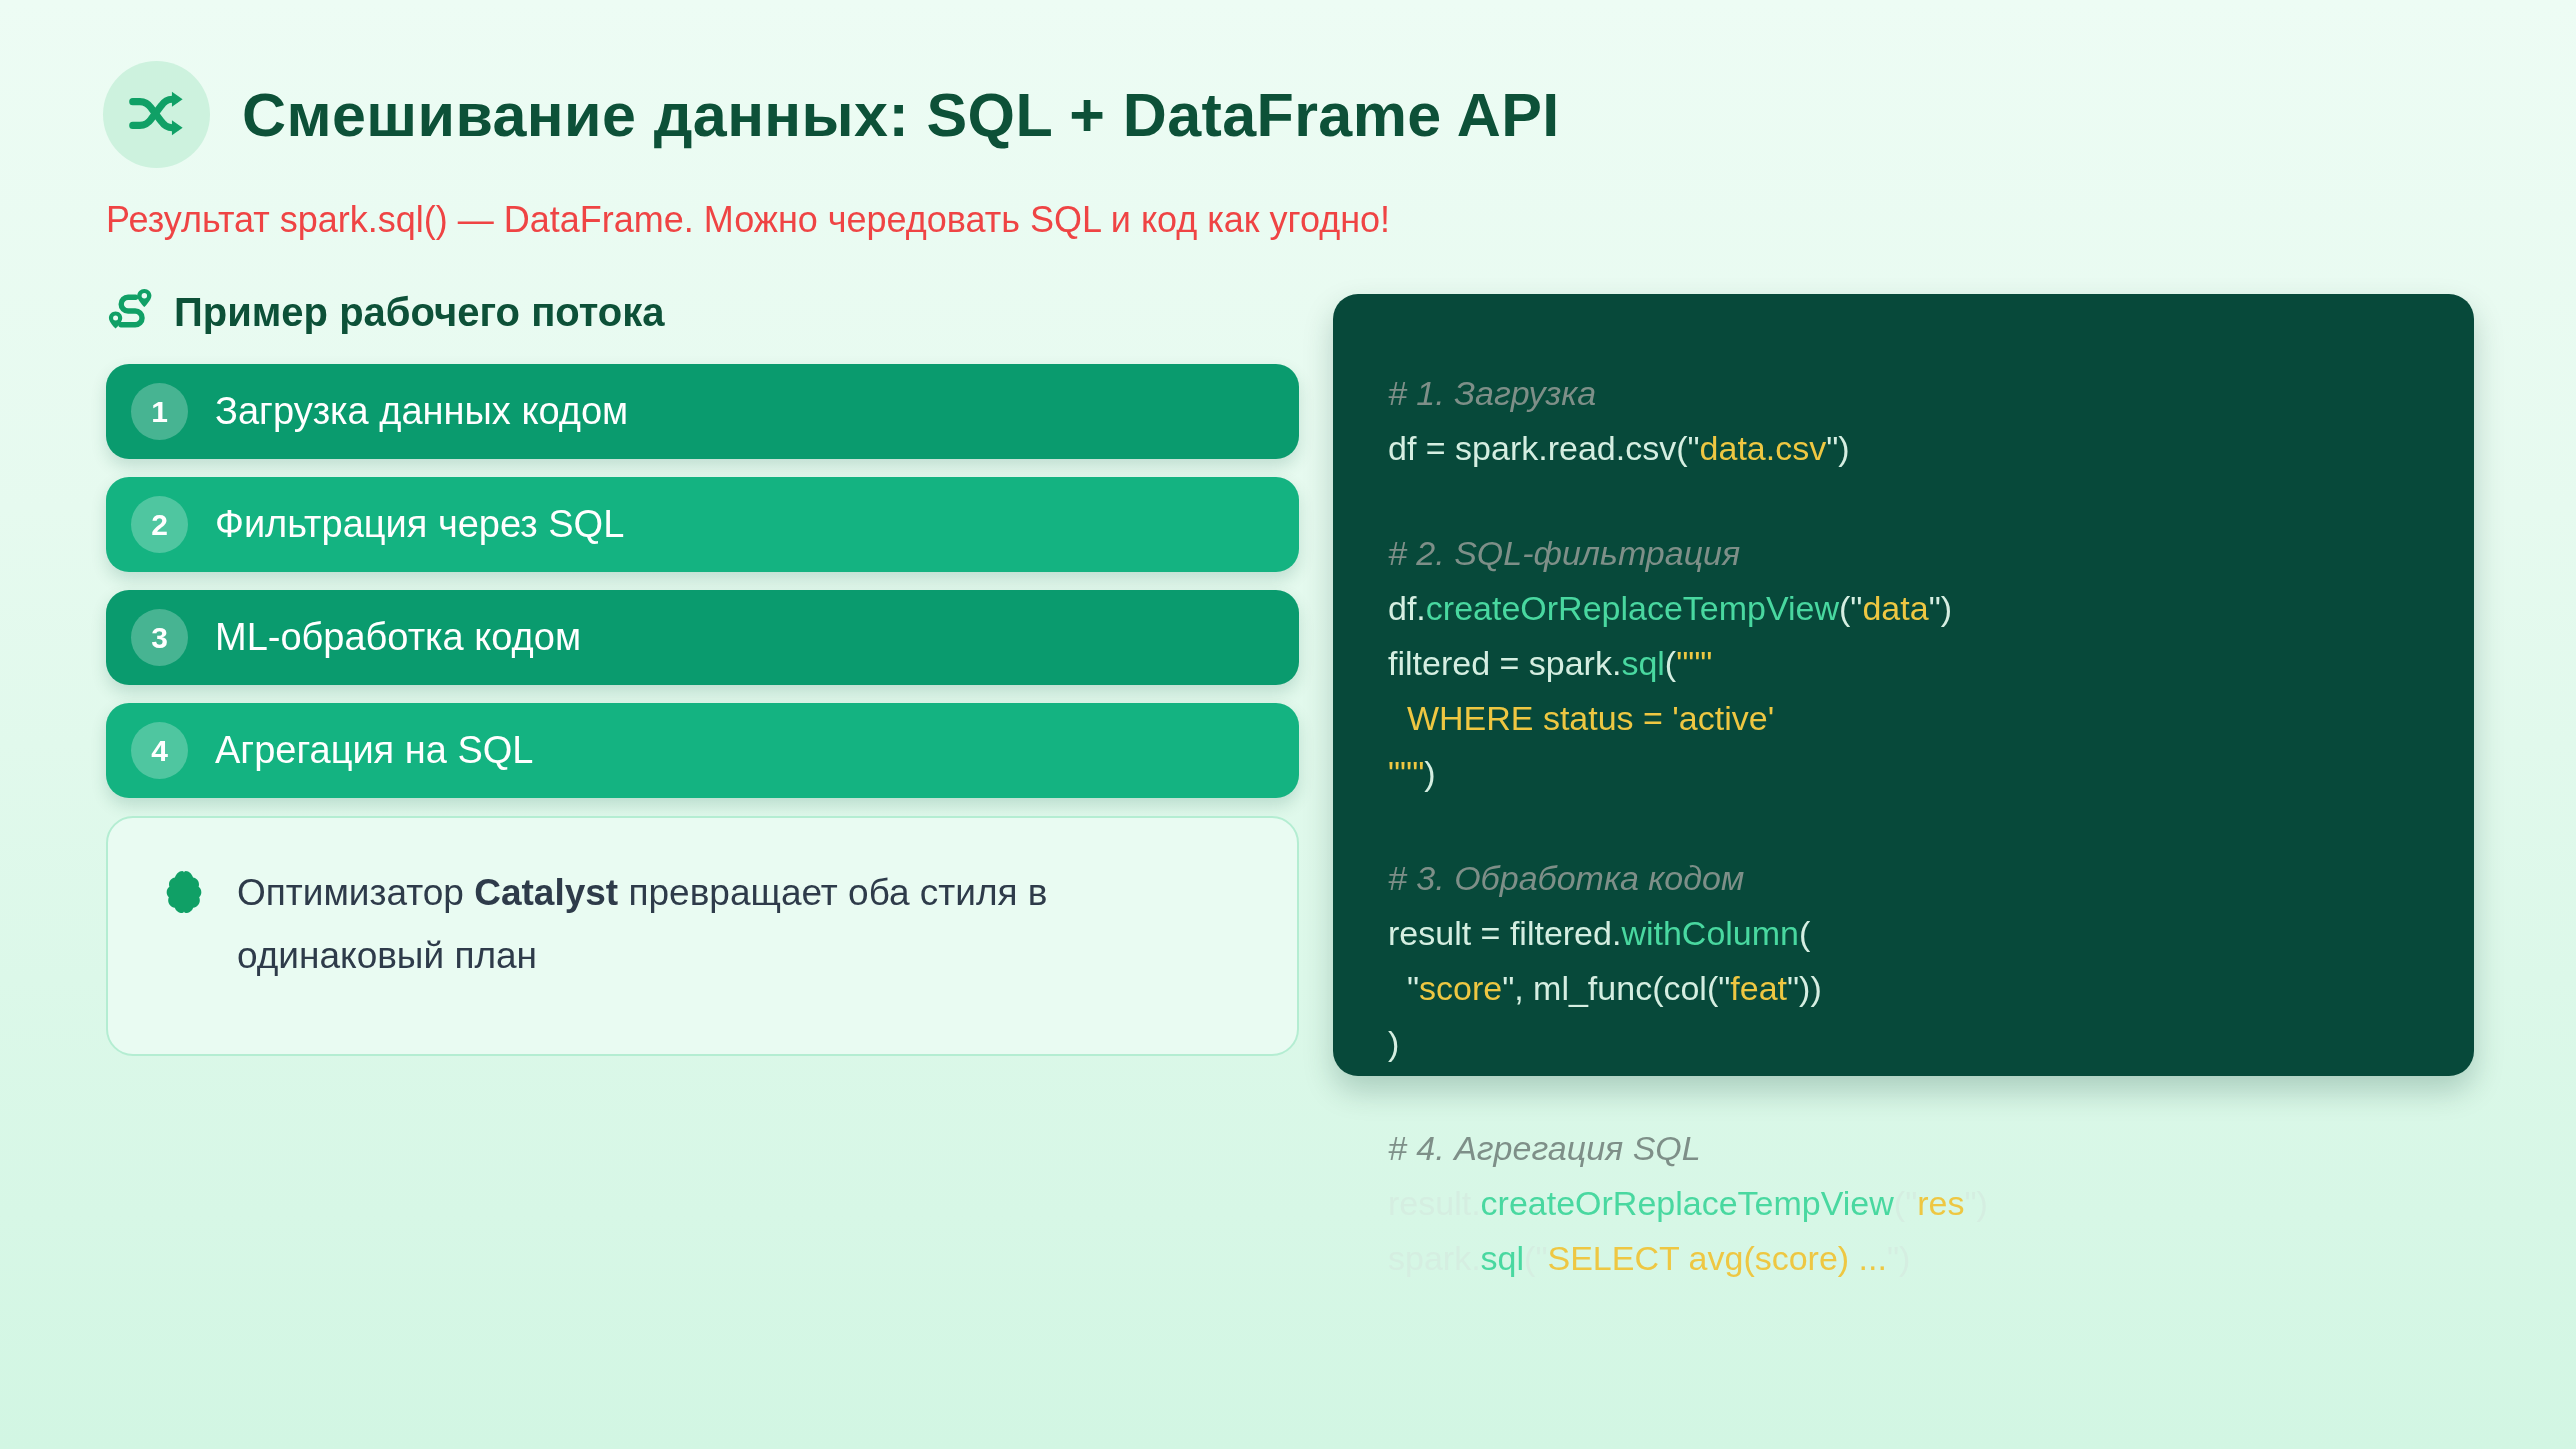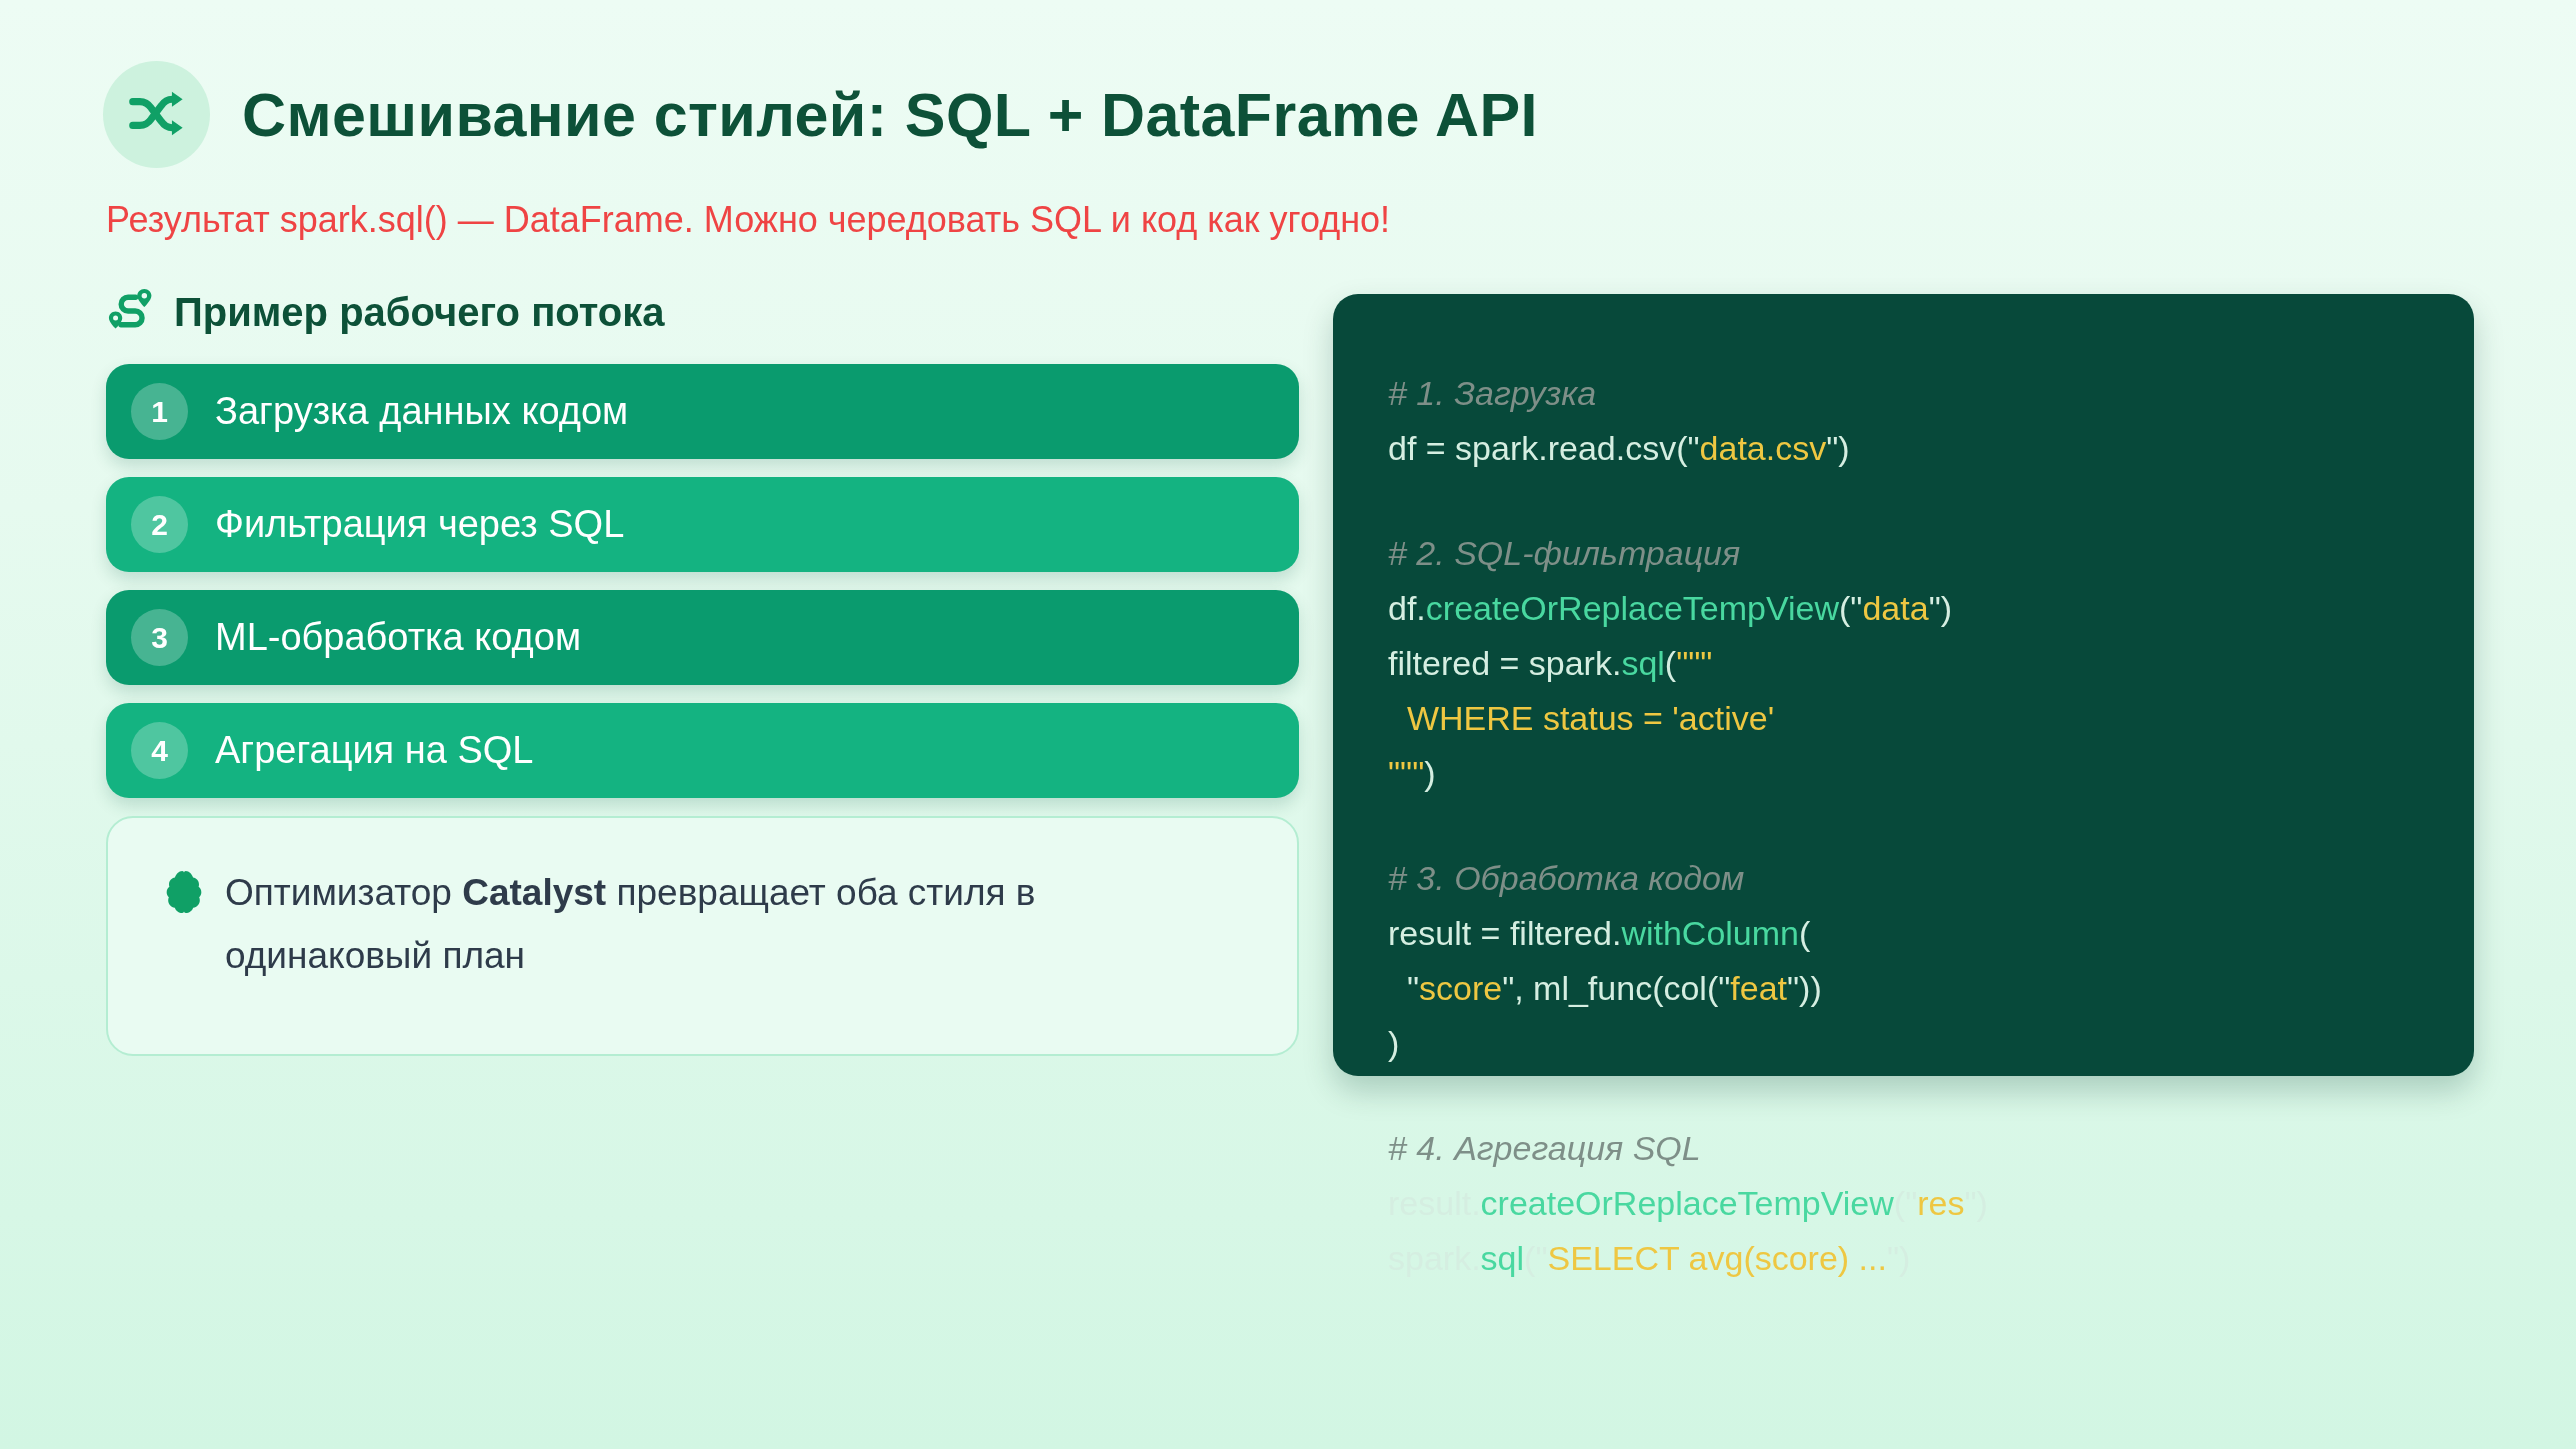--- a/index.html
+++ b/index.html
@@ -30,21 +30,21 @@
           box-shadow:0 7.2px 16px rgba(8,90,64,.16); }
   .step.dark  { background:#0a9b6e; }
   .step.light { background:#14b381; }
   .step-num { width:57px; height:57px; border-radius:50%; background:rgba(255,255,255,.25);
               color:#fff; font-size:30px; font-weight:bold;
               display:flex; align-items:center; justify-content:center; flex:0 0 57px; }
   .step-text { color:#fff; font-size:38px; }
   .step-text b { font-weight:normal; }
 
   .note { margin-top:10.7px; background:#e9fbf2; border:2.7px solid #b4edd2; border-radius:27px;
-          min-height:240px; padding:43px 50px; display:flex; gap:15px; align-items:flex-start; }
+          min-height:240px; padding:43px 50px; display:flex; gap:27px; align-items:flex-start; }
   .note-icon { flex:0 0 52px; margin-top:5.4px; }
   .note-icon svg { width:52px; height:52px; }
   .note-text { font-size:37px; line-height:63px; color:#2e3b4a; max-width:877px; }
   .note-text b { font-weight:bold; }
 
   
   .code-panel { position:absolute; left:1333px; top:294px; width:1141px; height:782px;
                 background:#07493a; border-radius:25px; padding:72px 55px;
                 box-shadow:0 14.3px 30px rgba(4,60,45,.22); }
   .code-section { margin-bottom:50px; }
@@ -62,21 +62,21 @@
   <div class="badge">
     <span>
       <svg viewBox="0 0 24 24" width="57" height="57" fill="none" stroke="#10a066" stroke-width="3" stroke-linecap="round" stroke-linejoin="round">
         <path d="M2 17h3c2.1 0 3.6-1 4.8-2.7L14 8.7C15.1 7.1 16.6 6 18.6 6H20"></path>
         <path d="M2 7h3c2.1 0 3.6 1 4.8 2.7L14 15.3c1.1 1.6 2.6 2.7 4.6 2.7H20"></path>
         <path d="M18.5 2.8 23 6l-4.5 3.2z" fill="#10a066" stroke="none"></path>
         <path d="M18.5 14.8 23 18l-4.5 3.2z" fill="#10a066" stroke="none"></path>
       </svg>
     </span>
   </div>
-  <h1 class="title">Смешивание стилей: SQL + DataFrame API</h1>
+  <h1 class="title">Смешивание данных: SQL + DataFrame API</h1>
 </div>
 
 <p class="subtitle">Результат spark.sql() — DataFrame. Можно чередовать SQL и код как угодно!</p>
 
 <div class="left">
 
   <div class="section-head">
     <span>
       <svg viewBox="0 0 24 24" width="50" height="50">
         <path d="M7.2 18.6H14a3.3 3.3 0 0 0 0-6.6h-3.4a3.3 3.3 0 0 1 0-6.6h3.6" fill="none" stroke="#10a066" stroke-width="2.6" stroke-linecap="round"></path>

